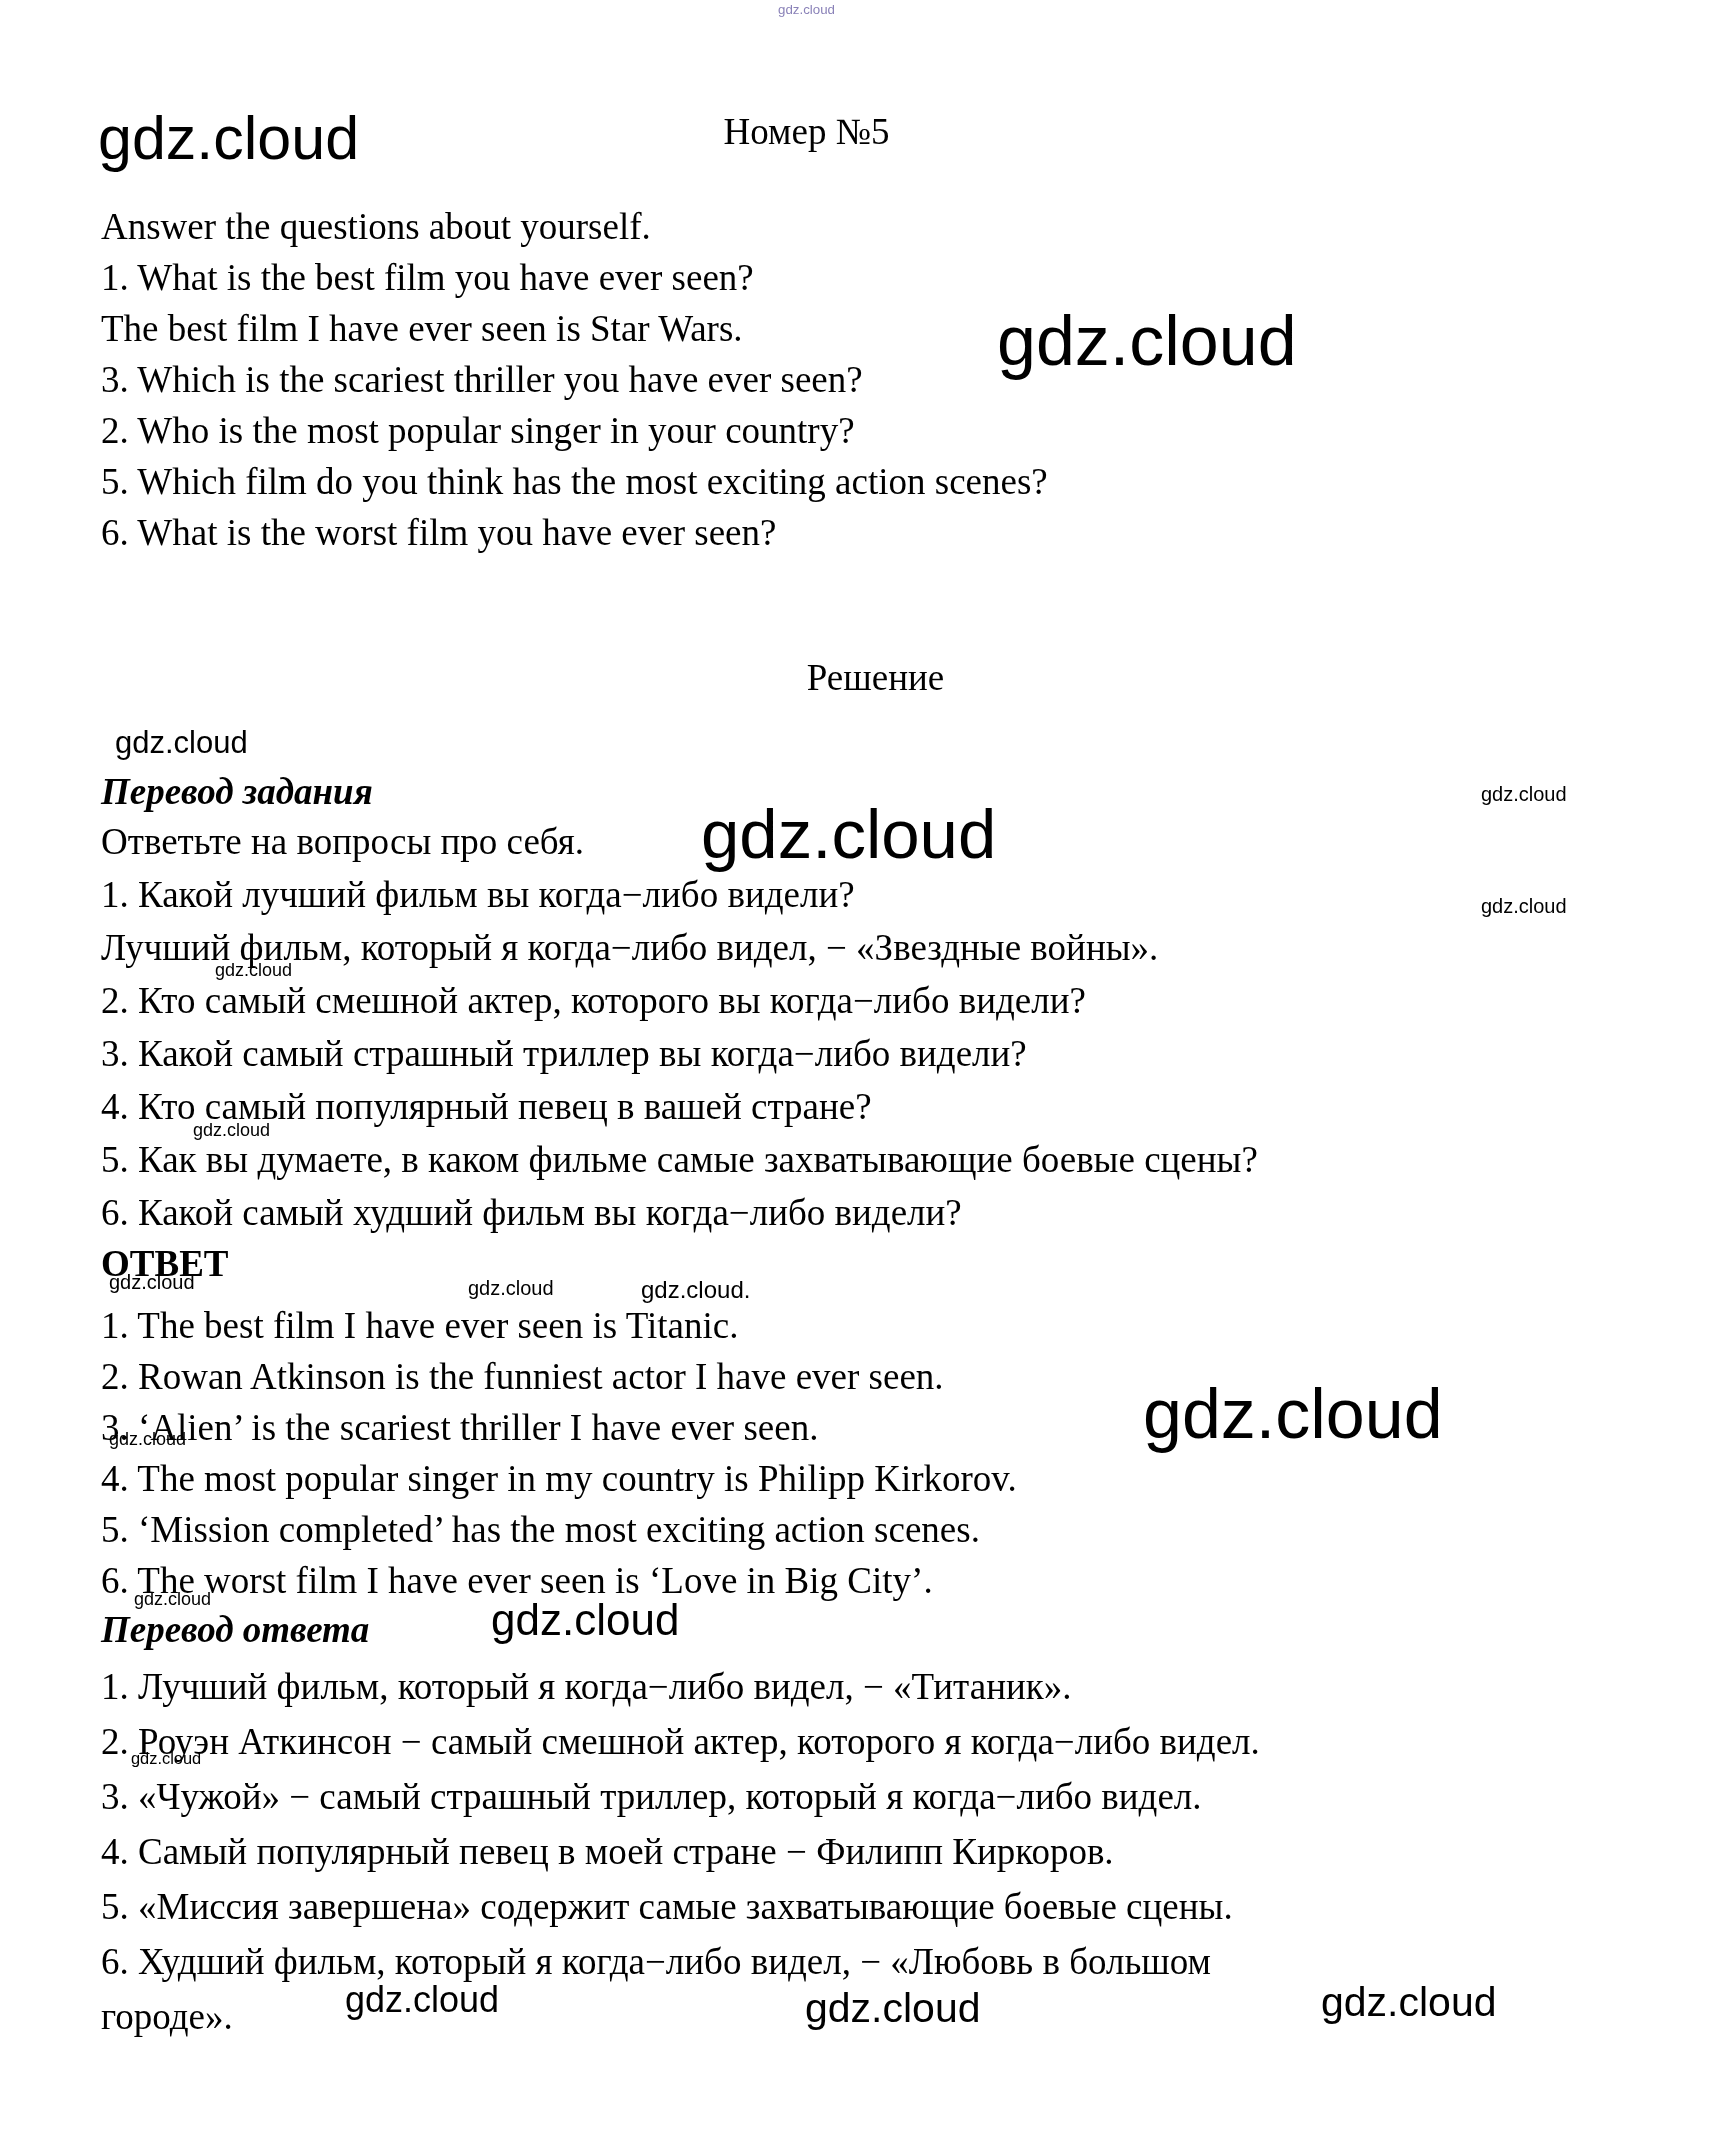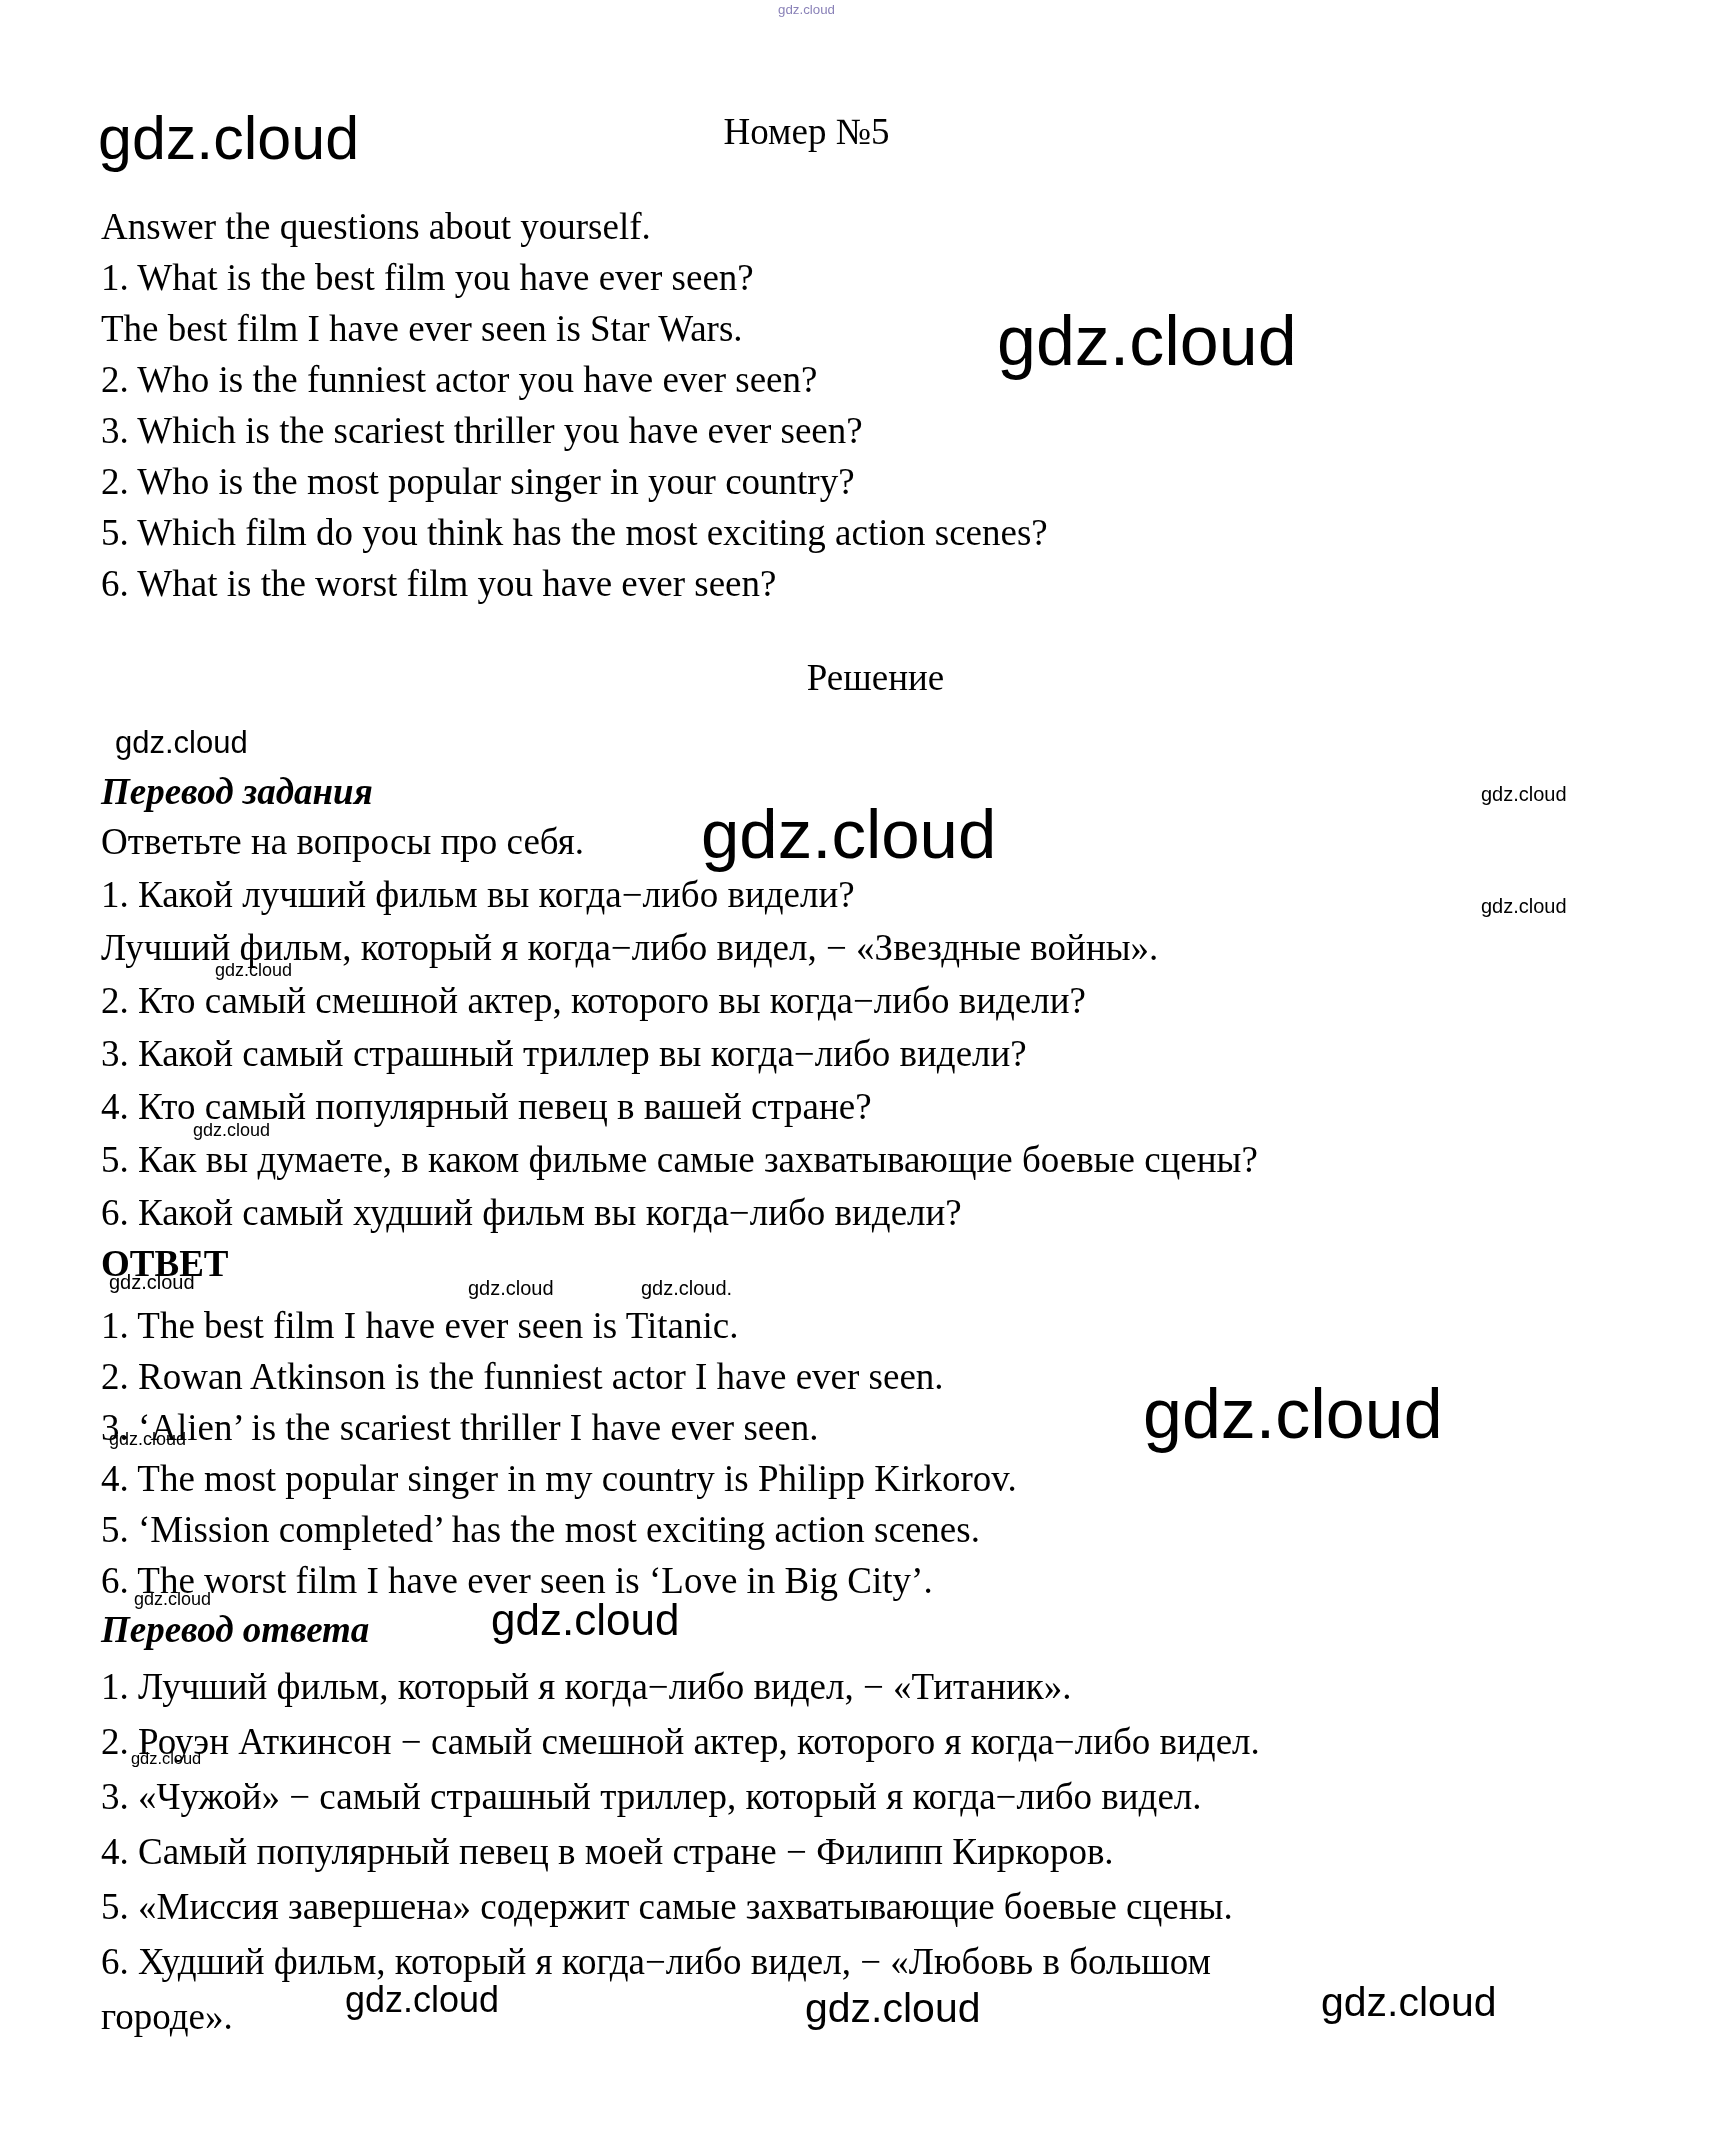--- a/index.html
+++ b/index.html
@@ -27,21 +27,21 @@
   .wm-big-2{top:306px;left:997px;font-size:70px;}
   .wm-big-3{top:1379px;left:1143px;font-size:70px;}
   .wm-inline-1{top:800px;left:701px;font-size:69px;}
   .wm-med-1{top:1598px;left:491px;font-size:44px;}
   .wm-r1{top:784px;left:1481px;font-size:20px;}
   .wm-r2{top:896px;left:1481px;font-size:20px;}
   .wm-t1{top:961px;left:215px;font-size:18px;}
   .wm-t2{top:1121px;left:193px;font-size:18px;}
   .wm-t3{top:1272px;left:109px;font-size:20px;}
   .wm-t4{top:1278px;left:468px;font-size:20px;}
-  .wm-t5{top:1278px;left:641px;font-size:20px;}
+  .wm-t5{top:1278px;left:641px;font-size:24px;}
   .wm-t6{top:1430px;left:109px;font-size:18px;}
   .wm-t7{top:1590px;left:134px;font-size:18px;}
   .wm-t8{top:1750px;left:131px;font-size:16.4px;}
   .wm-b1{top:1982px;left:345px;font-size:36px;}
   .wm-b2{top:1988px;left:805px;font-size:41px;}
   .wm-b3{top:1982px;left:1321px;font-size:41px;}
 
   
   .page-title{
     position:absolute;top:113px;left:0;width:100%;
@@ -103,21 +103,20 @@
   <span class="wm wm-b1">gdz.cloud</span>
   <span class="wm wm-b2">gdz.cloud</span>
   <span class="wm wm-b3">gdz.cloud</span>
 
   <div class="page-title">Номер №5</div>
 
   <div class="content-top">
     <p>Answer the questions about yourself.</p>
     <p>1. What is the best film you have ever seen?</p>
     <p>The best film I have ever seen is Star Wars.</p>
-    <p>2. Who is the funniest actor you have ever seen?</p>
     <p>3. Which is the scariest thriller you have ever seen?</p>
     <p>2. Who is the most popular singer in your country?</p>
     <p>5. Which film do you think has the most exciting action scenes?</p>
     <p>6. What is the worst film you have ever seen?</p>
   </div>
 
   <div class="content-main">
     <div class="h-center">Решение</div>
 
     <div class="wm-line">gdz.cloud</div>

